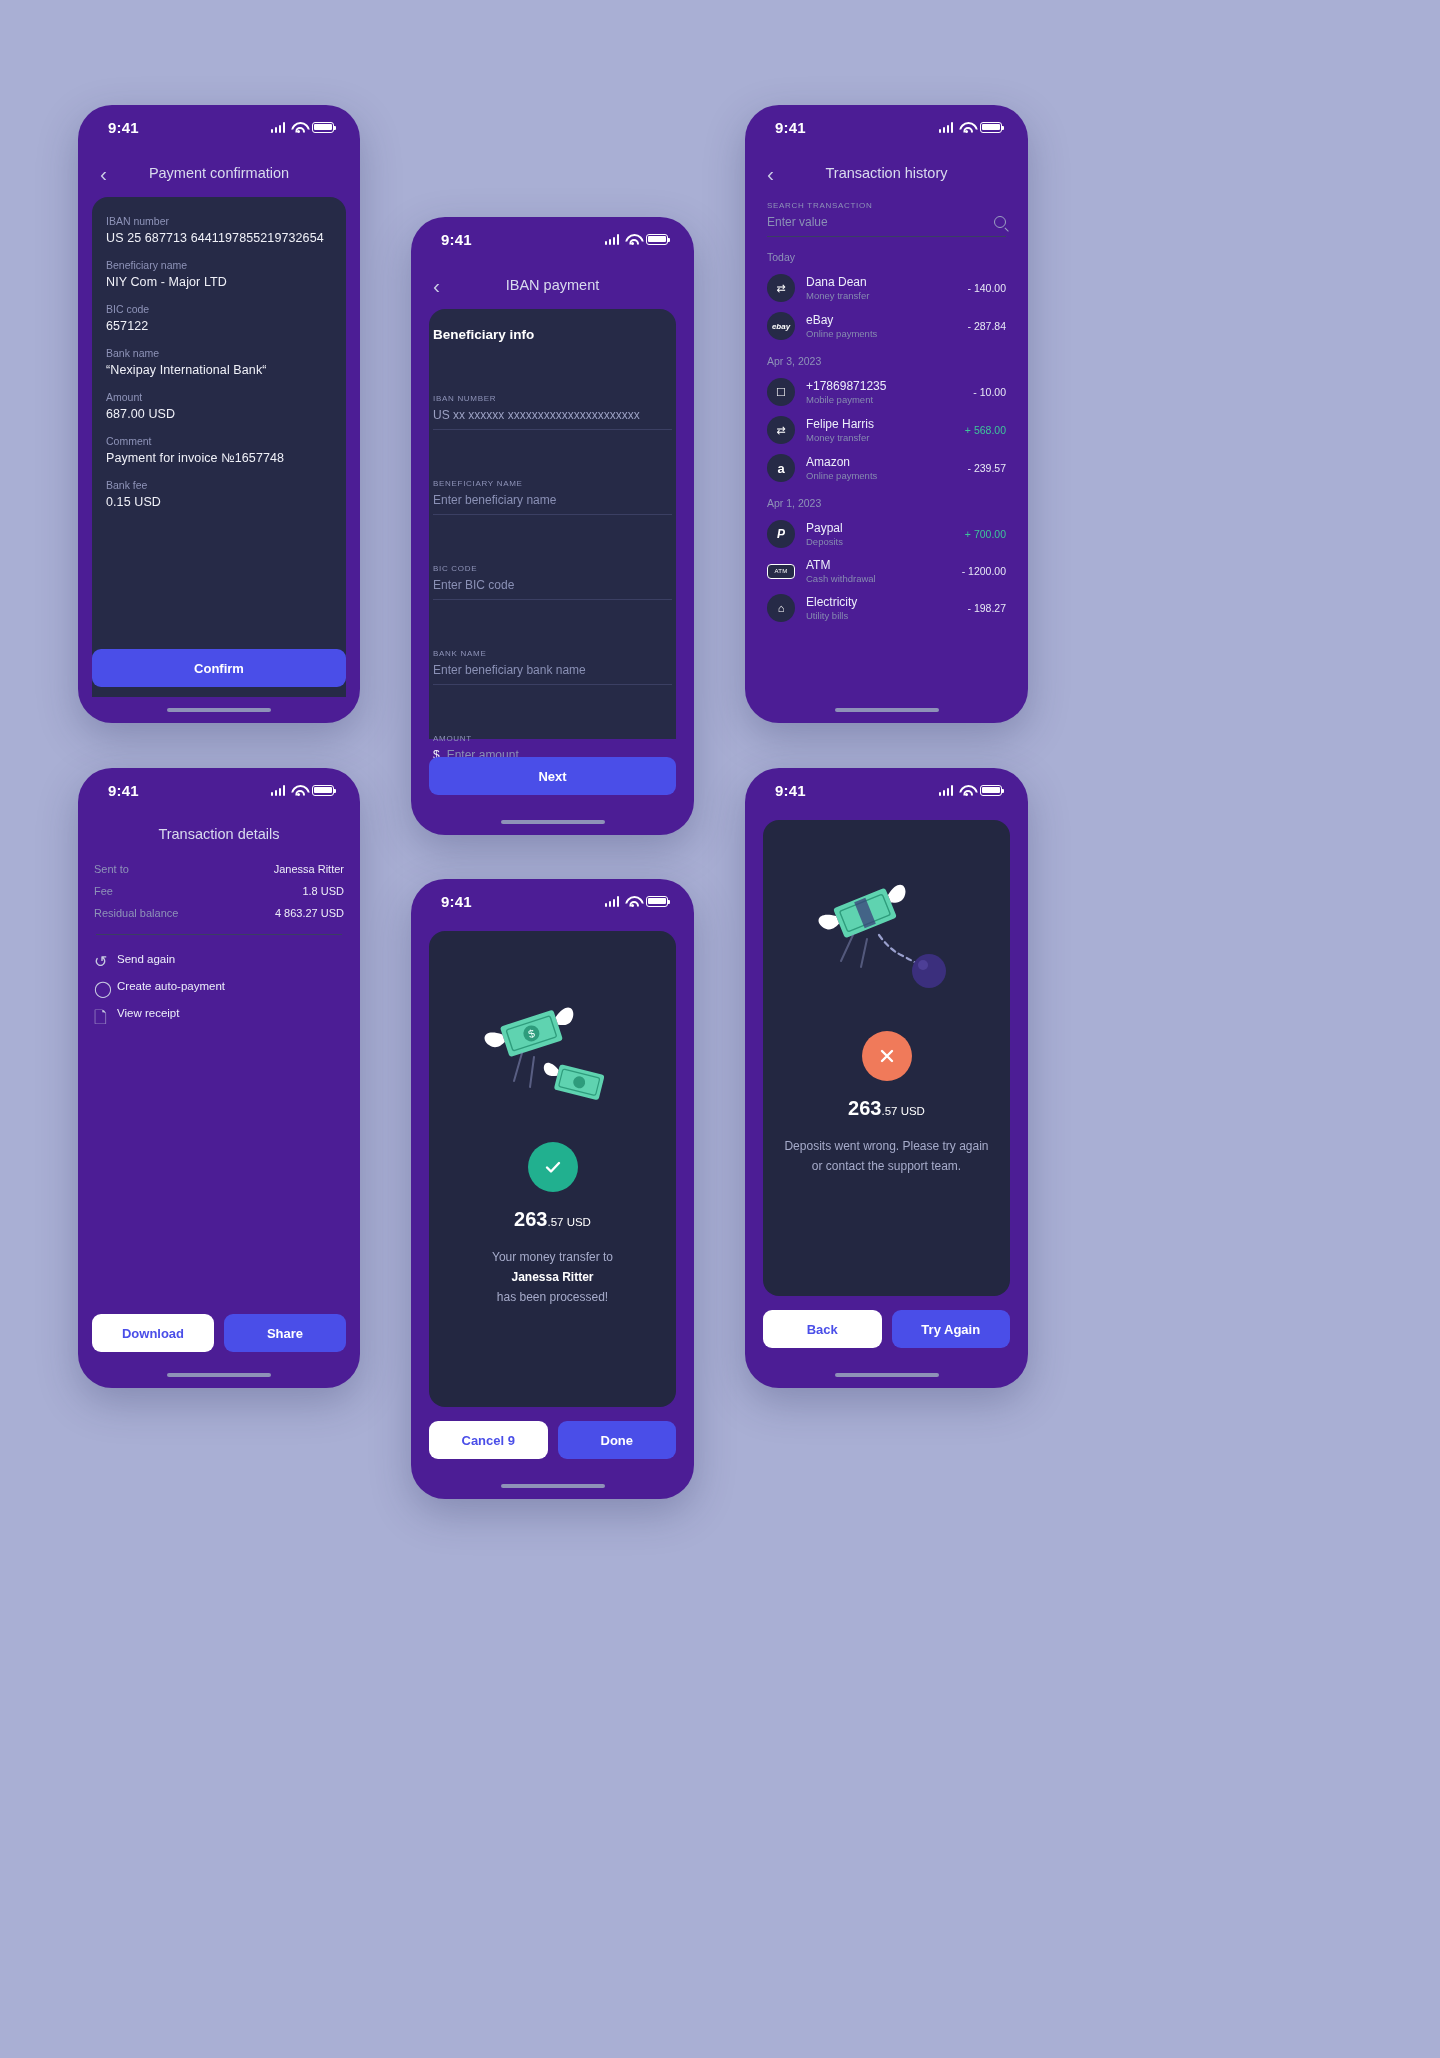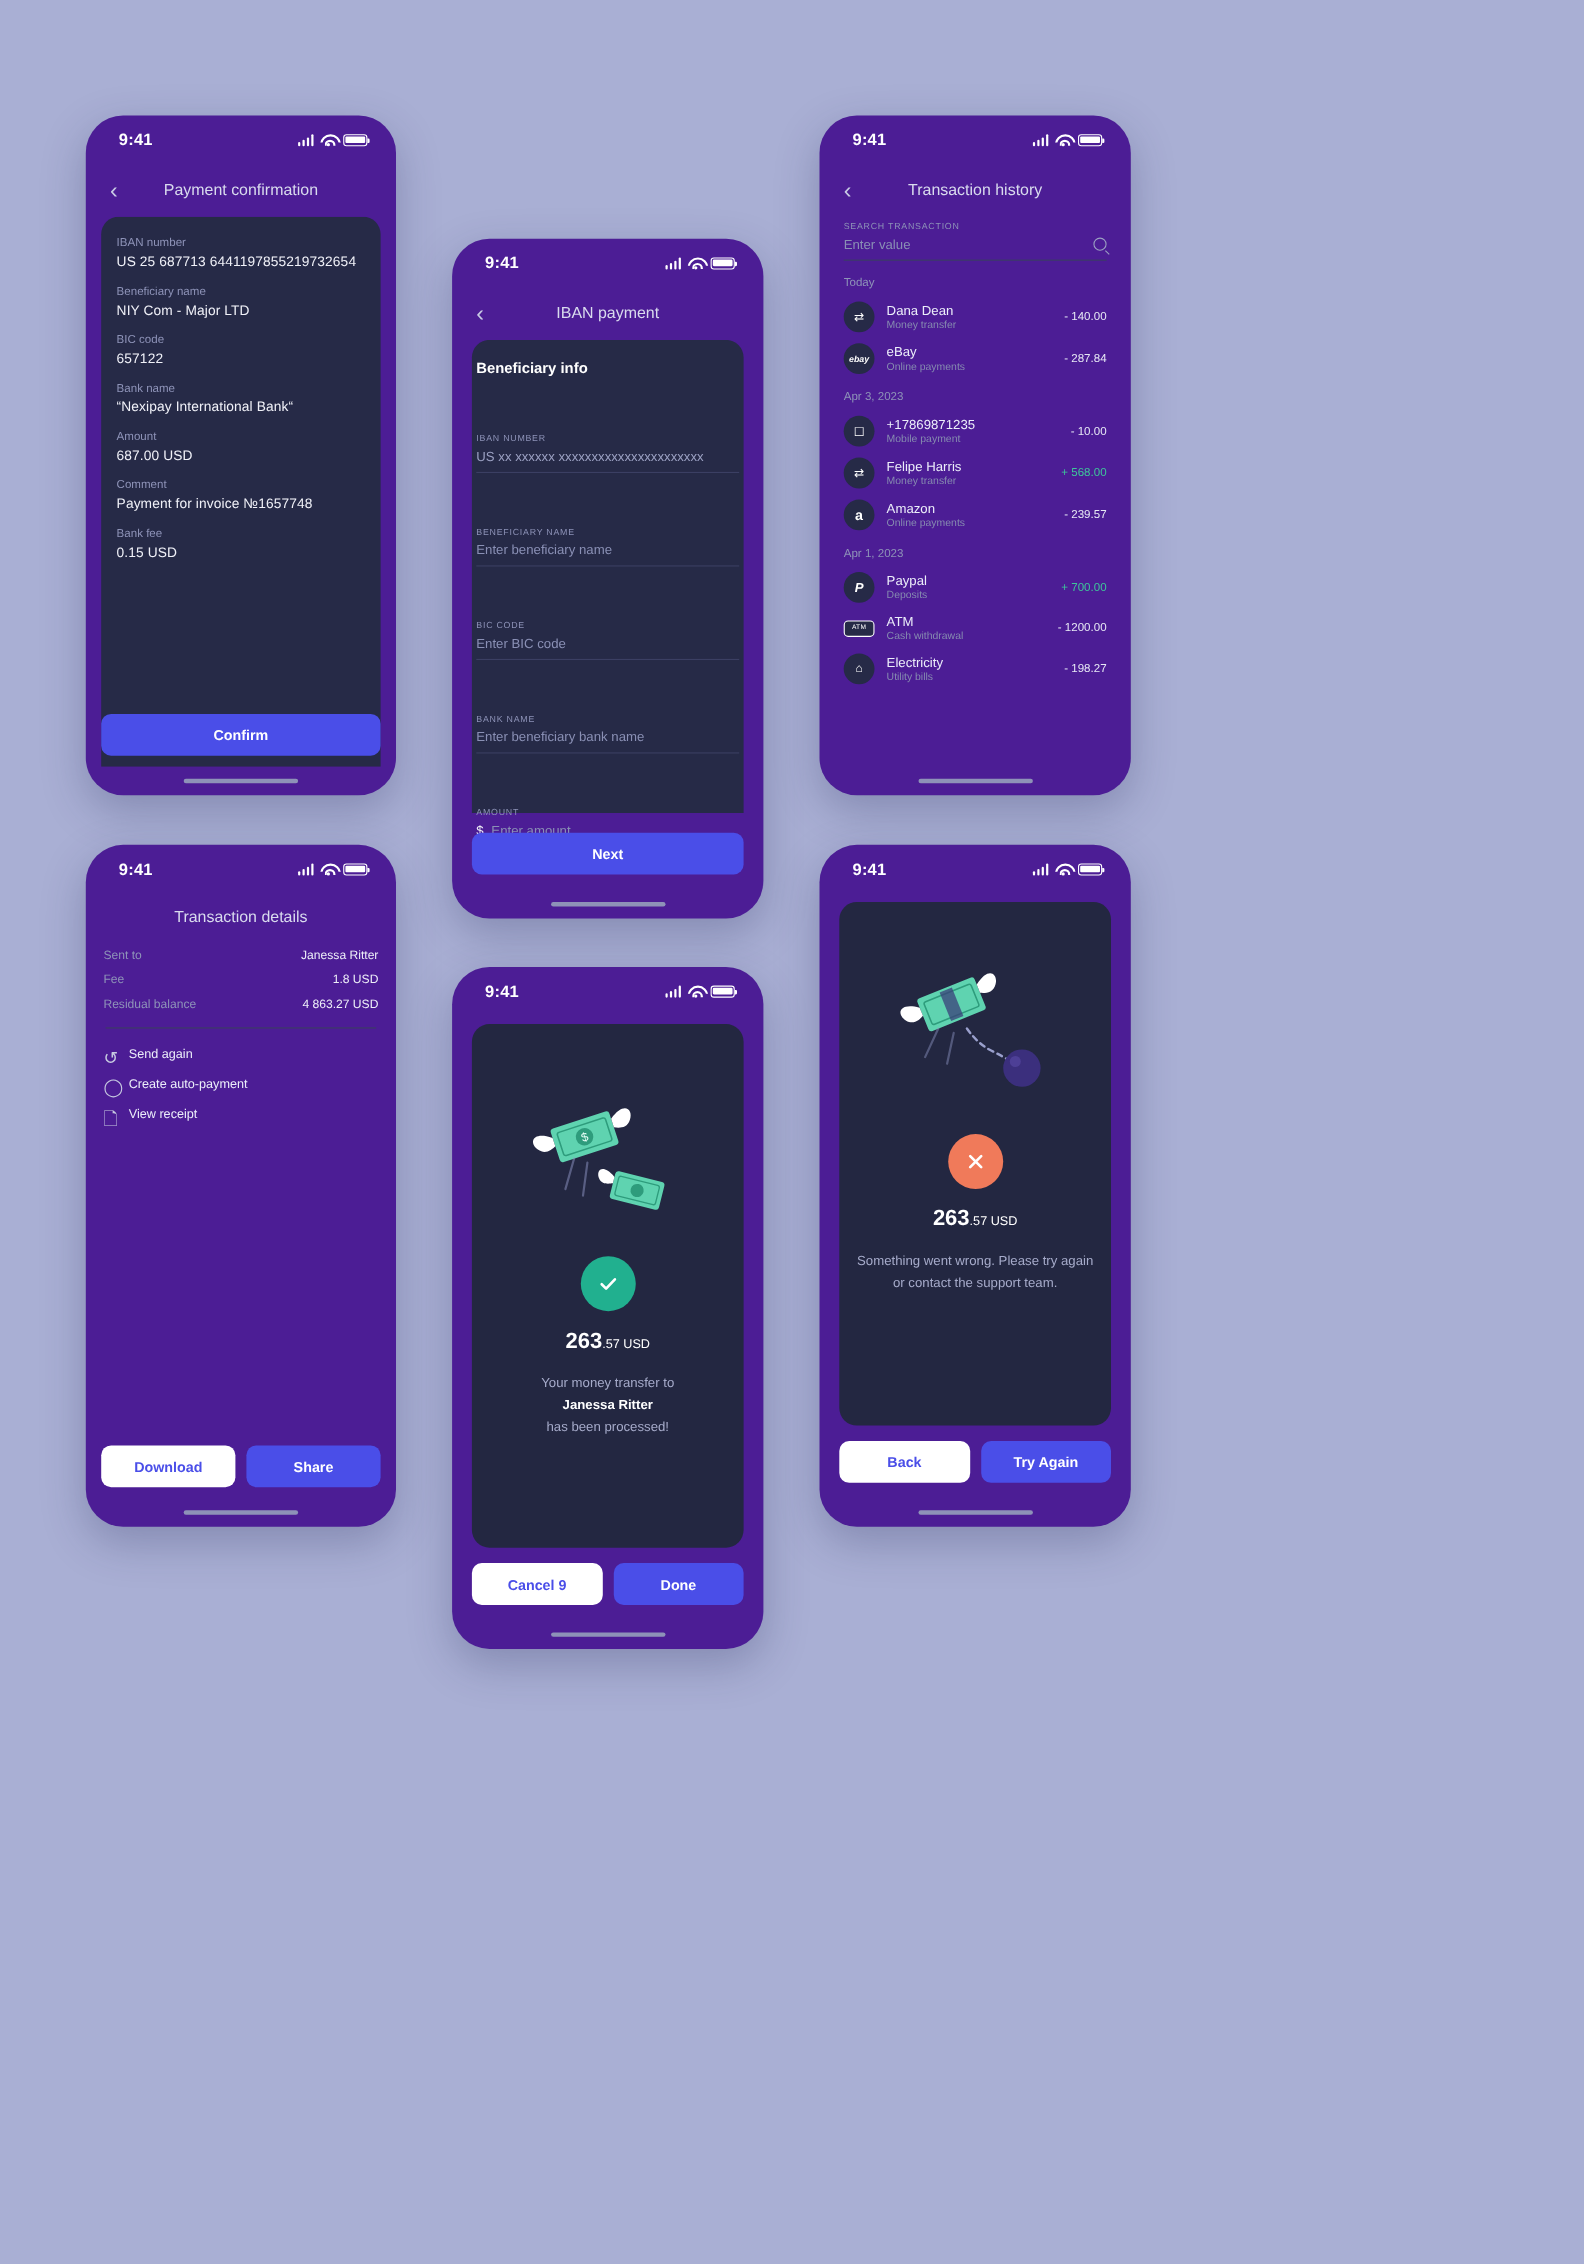--- a/index.html
+++ b/index.html
@@ -528,21 +528,21 @@
           <path d="M46 56 L34 82 M60 60 L54 88" stroke="#8f96c4" stroke-width="2" opacity=".45" stroke-linecap="round"></path>
         </svg>
       </div>
       <div class="circ err">
         <svg width="20" height="20" viewBox="0 0 20 20">
             <path d="M5 5 L15 15 M15 5 L5 15" stroke="#fff" stroke-width="2.4" stroke-linecap="round"></path>
           </svg>
       </div>
       <div class="res-amt"><span>263</span><small>.57 USD</small></div>
       <div class="res-txt">
-        <div>Something went wrong. Please try again</div>
+        <div>Deposits went wrong. Please try again</div>
         <div>or contact the support team.</div>
       </div>
     </div>
     <div class="btn-row" style="left:18px;right:18px;bottom:14px">
       <button class="btn btn-white">Back</button>
       <button class="btn btn-primary">Try Again</button>
     </div>
   </div>
   <div class="home-ind">
       <i></i>

